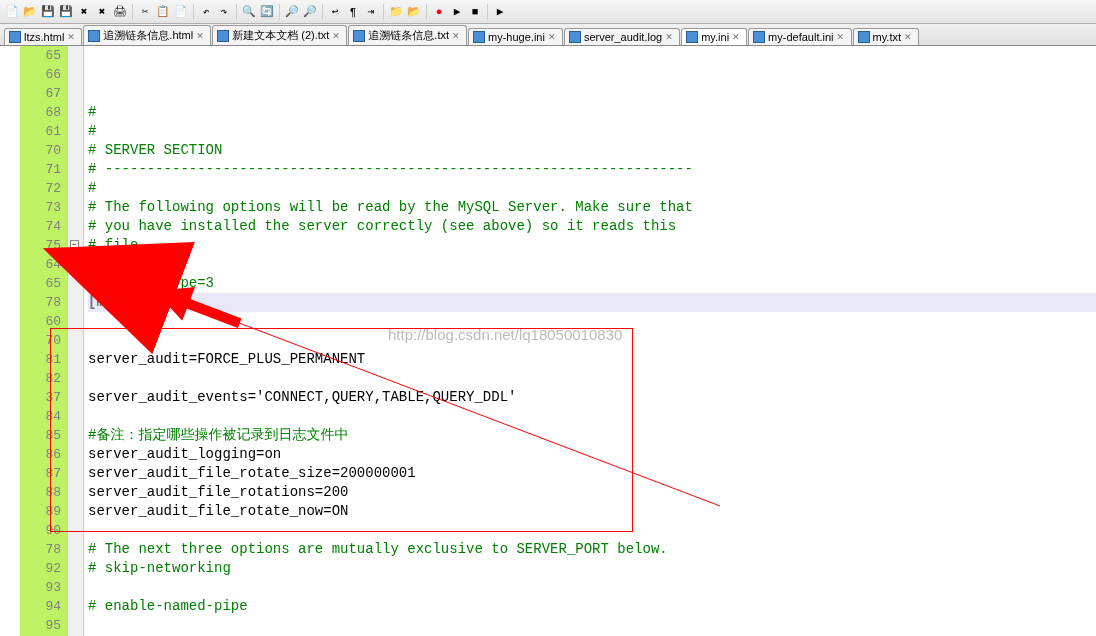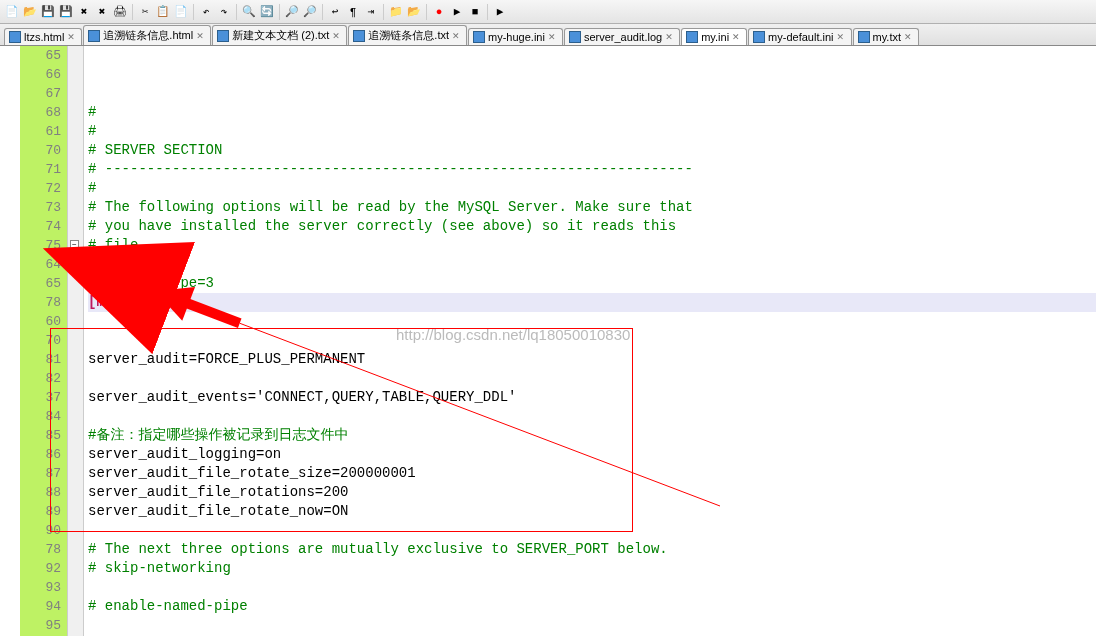--- a/index.html
+++ b/index.html
@@ -12,21 +12,21 @@
 .tab.active { background: #fff; }
 .tab-icon { width: 12px; height: 12px; background: #4a90d9; display: inline-block; border: 1px solid #2c5f8d; }
 .tab-close { width: 10px; height: 10px; font-size: 9px; color: #777; cursor: pointer; }
 .editor { display: flex; height: calc(636px - 46px); background: #fff; position: relative; }
 .gutter { width: 48px; background: #bef264; color: #808080; text-align: right; padding-right: 6px; font-size: 13px; line-height: 19px; border-right: 1px solid #ccc; user-select: none; margin-left: 20px; }
 .foldcol { width: 16px; background: #f0f0f0; border-right: 1px solid #ccc; position: relative; }
 .fold-box { position: absolute; left: 2px; width: 9px; height: 9px; border: 1px solid #888; background: #fff; font-size: 8px; line-height: 7px; text-align: center; cursor: pointer; }
 .code { flex: 1; padding-left: 4px; font-size: 14px; line-height: 19px; white-space: pre; position: relative; }
 .ln { height: 19px; }
 .comment { color: #008000; }
-.section { color: #be185d; font-weight: bold; }
+.section { color: #737373; font-weight: bold; }
 .key { color: #000; }
 .hl-line { background: #e8e8f8; }
 .watermark { position: absolute; color: #bbb; font-family: Arial; font-size: 15px; pointer-events: none; z-index: 5; }
 .annot { position: absolute; color: rgba(255,0,0,0.9); pointer-events: none; z-index: 10; }
 .red-box { position: absolute; border: 1px solid red; pointer-events: none; z-index: 9; }
 </style>
 </head>
 <body>
 
 <div class="toolbar">
@@ -144,21 +144,21 @@
       <div class="ln">78</div>
       <div class="ln">92</div>
       <div class="ln">93</div>
       <div class="ln">94</div>
       <div class="ln">95</div>
     </div>
   <div class="foldcol" id="foldcol">
       <div class="fold-box" style="top: 194px;">−</div>
     </div>
   <div class="code" id="code">
-    <div class="watermark" style="top:279px;left:312px">http://blog.csdn.net/lq18050010830</div>
+    <div class="watermark" style="top:279px;left:304px">http://blog.csdn.net/lq18050010830</div>
   <div class="ln"><span class="comment">#</span></div><div class="ln"><span class="comment">#</span></div><div class="ln"><span class="comment"># SERVER SECTION</span></div><div class="ln"><span class="comment"># ----------------------------------------------------------------------</span></div><div class="ln"><span class="comment">#</span></div><div class="ln"><span class="comment"># The following options will be read by the MySQL Server. Make sure that</span></div><div class="ln"><span class="comment"># you have installed the server correctly (see above) so it reads this</span></div><div class="ln"><span class="comment"># file.</span></div><div class="ln"><span class="comment">#</span></div><div class="ln"><span class="comment"># server_type=3</span></div><div class="ln hl-line"><span class="section">[mysqld]</span></div><div class="ln"><span class="key"></span></div><div class="ln"><span class="key"></span></div><div class="ln"><span class="key">server_audit=FORCE_PLUS_PERMANENT</span></div><div class="ln"><span class="key"></span></div><div class="ln"><span class="key">server_audit_events='CONNECT,QUERY,TABLE,QUERY_DDL'</span></div><div class="ln"><span class="key"></span></div><div class="ln"><span class="comment">#备注：指定哪些操作被记录到日志文件中</span></div><div class="ln"><span class="key">server_audit_logging=on</span></div><div class="ln"><span class="key">server_audit_file_rotate_size=200000001</span></div><div class="ln"><span class="key">server_audit_file_rotations=200</span></div><div class="ln"><span class="key">server_audit_file_rotate_now=ON</span></div><div class="ln"><span class="key"></span></div><div class="ln"><span class="comment"># The next three options are mutually exclusive to SERVER_PORT below.</span></div><div class="ln"><span class="comment"># skip-networking</span></div><div class="ln"><span class="key"></span></div><div class="ln"><span class="comment"># enable-named-pipe</span></div><div class="ln"><span class="key"></span></div><div class="ln"></div></div>
 
   <div class="red-box" id="redbox" style="top: 282px; left: 50px; width: 583px; height: 204px;"></div>
 
   <svg class="annot" style="top:0;left:0;width:1096px;height:636px">
     <defs>
       <marker id="ah" markerWidth="14" markerHeight="12" refX="2" refY="6" orient="auto">
         <polygon points="0 0, 14 6, 0 12" fill="red"></polygon>
       </marker>
     </defs>

